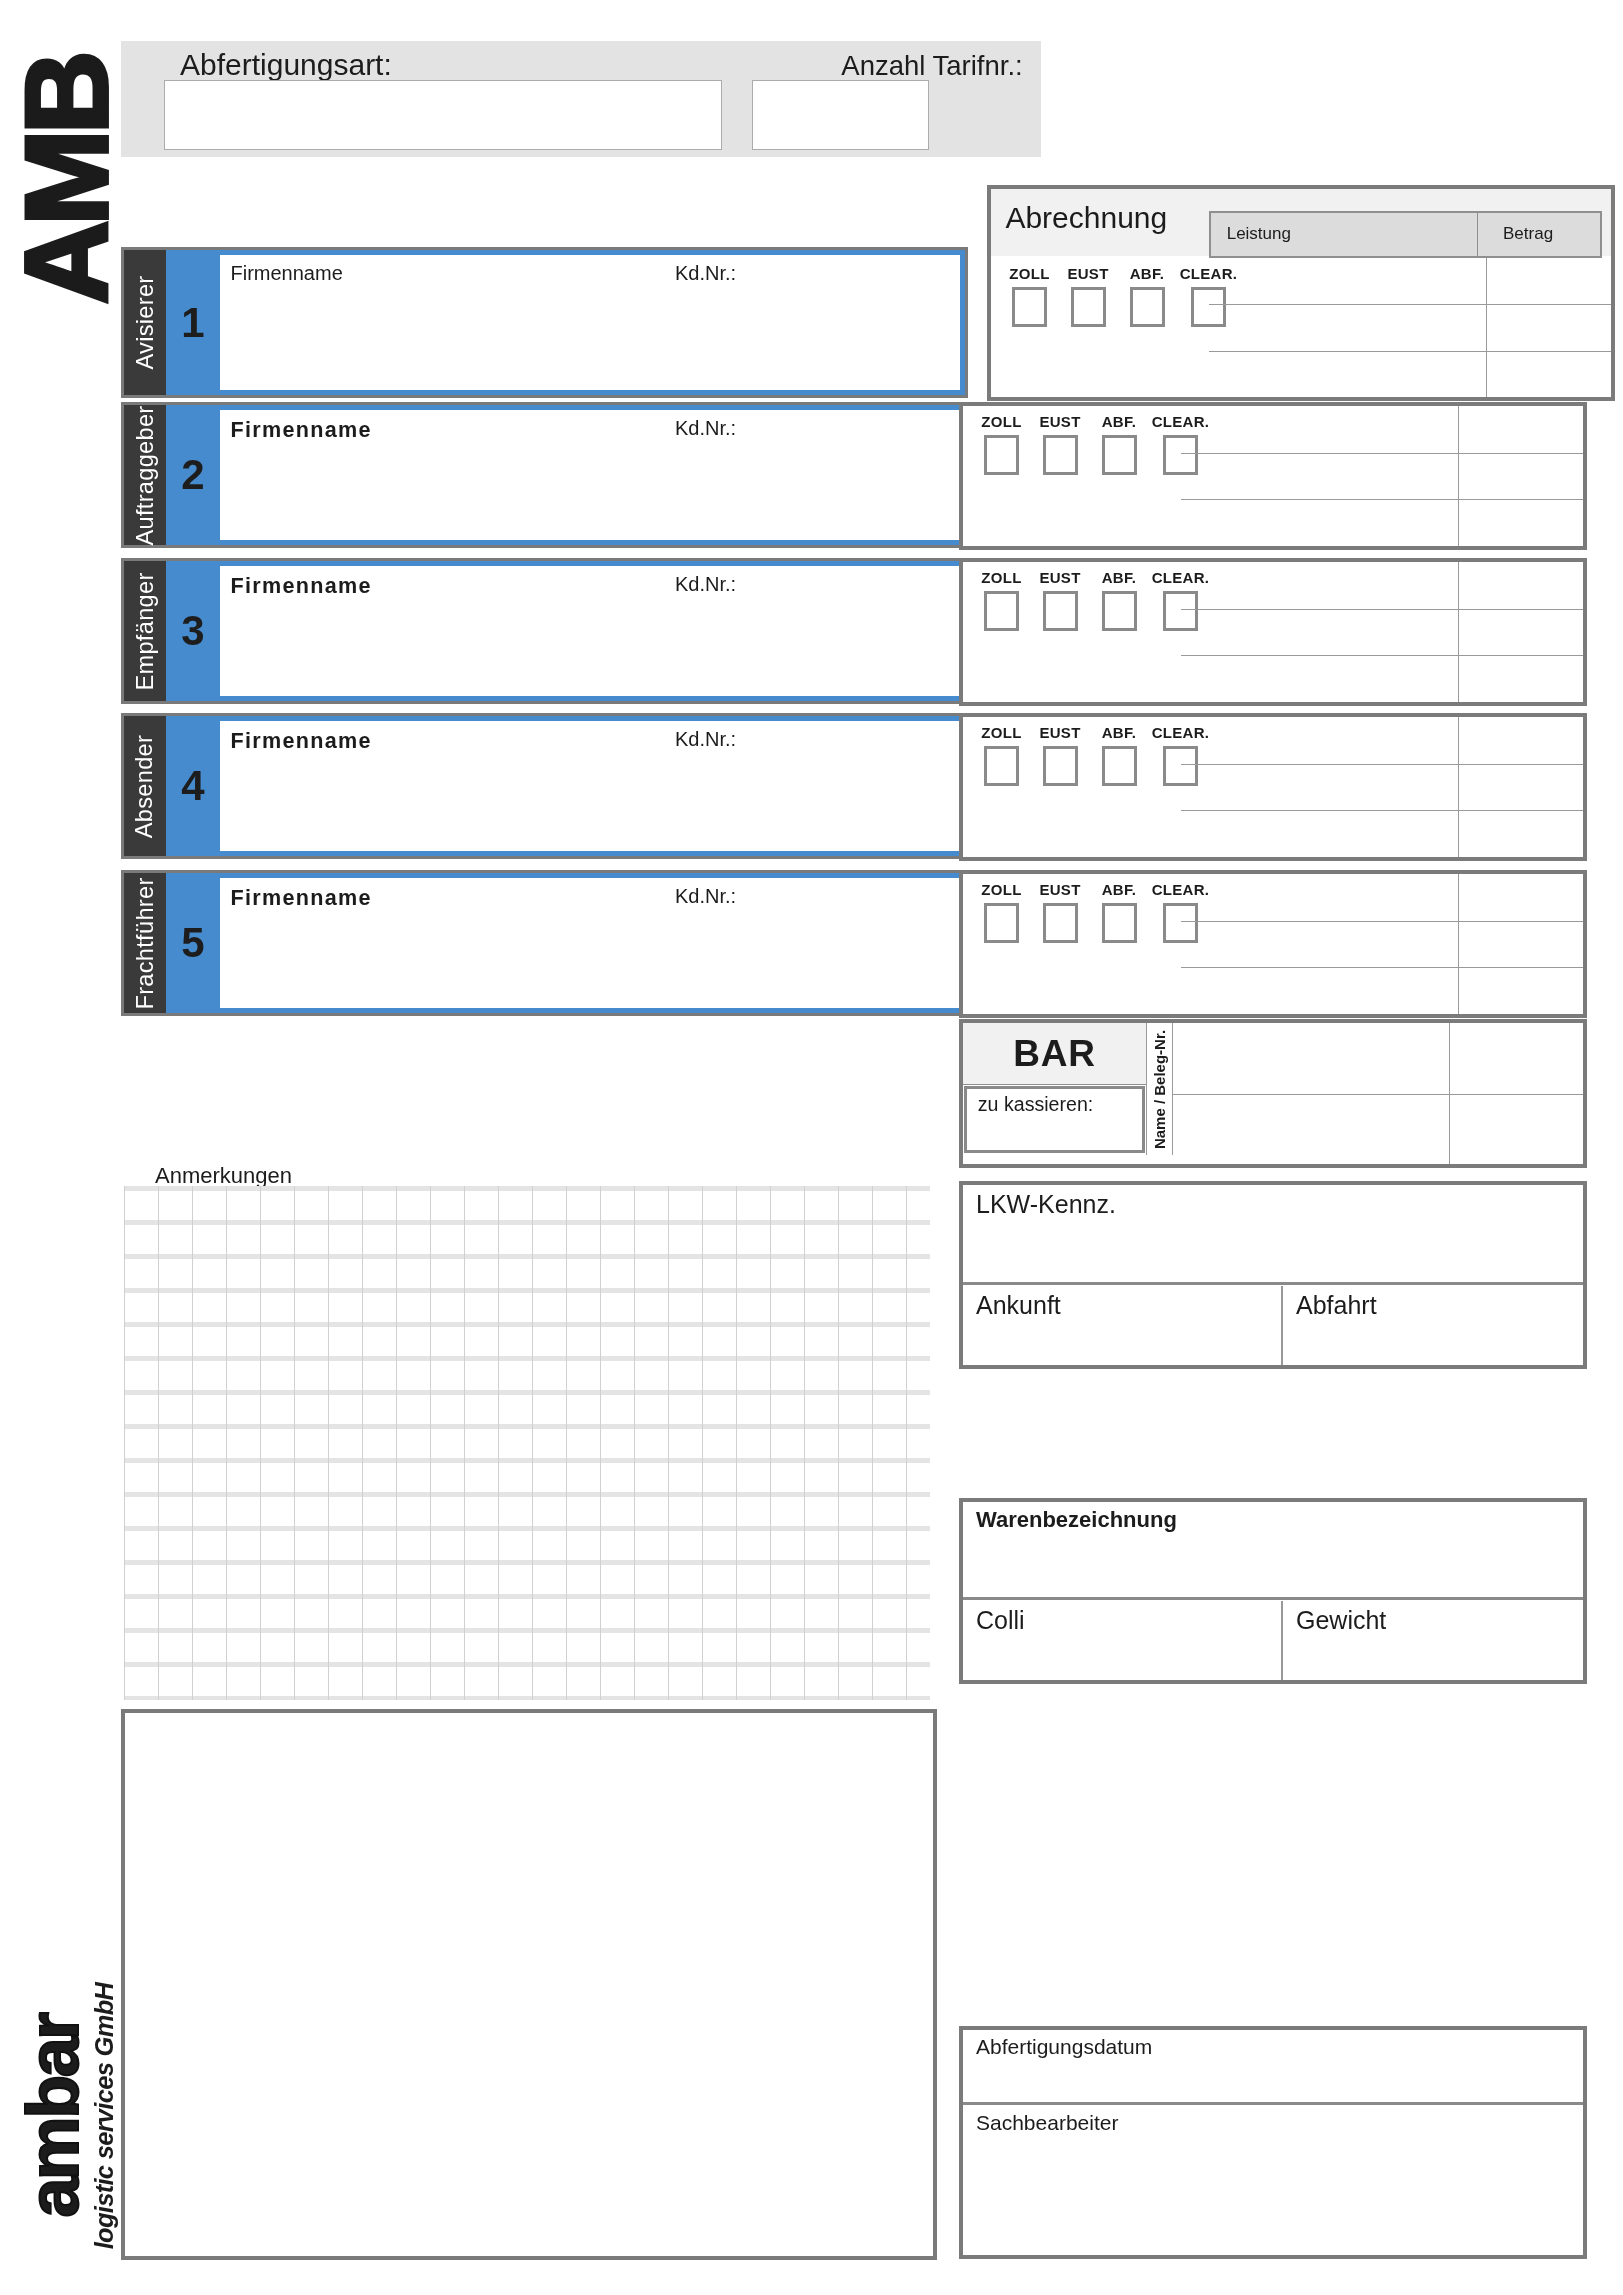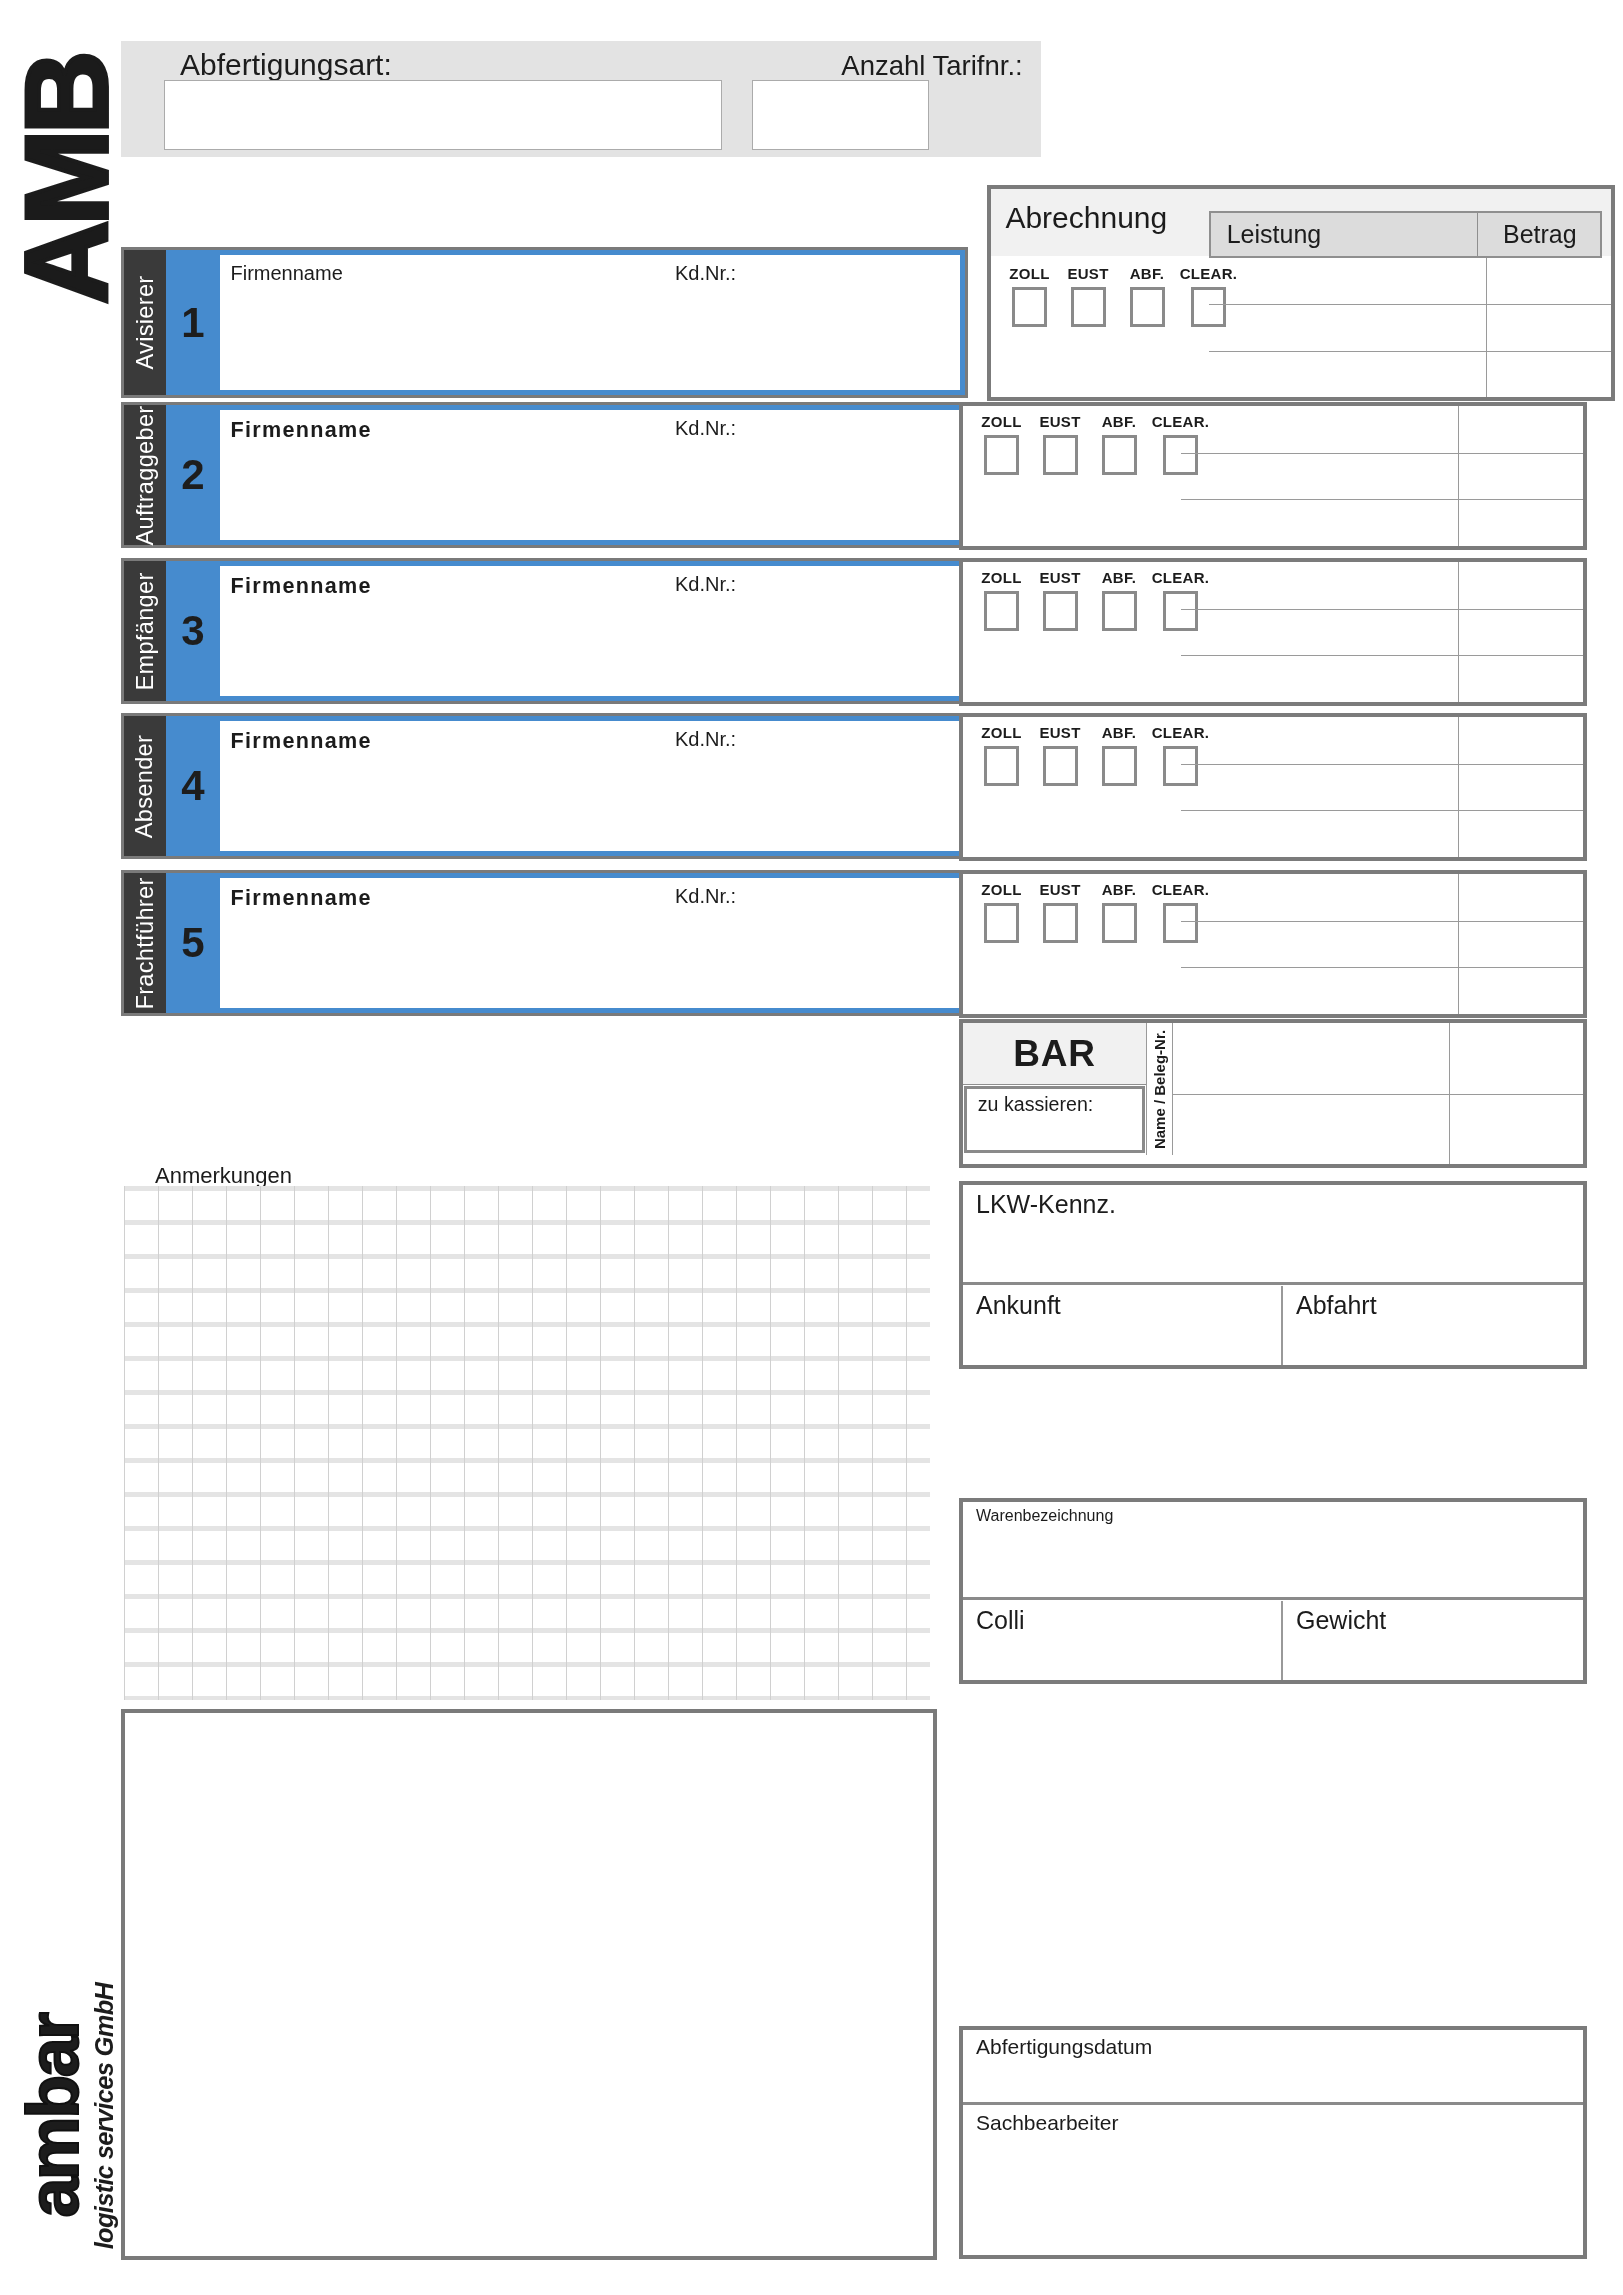--- a/index.html
+++ b/index.html
@@ -46,21 +46,21 @@
   .abr-block{left:959px;width:620px;border:4.6px solid #7b7b7b;background:#fff;}
   .blk1{top:185px;height:208px;margin-left:28px;}
   .blk2{top:402px;height:140px;}
   .blk3{top:558px;height:140px;}
   .blk4{top:713px;height:140px;}
   .blk5{top:870px;height:140px;}
   .abr-header{left:0;top:0;right:0;height:67px;background:#f1f1f1;}
   .abr-title{left:14.4px;top:11.8px;font-size:30px;}
   .lb-band{left:218px;top:21.6px;width:393px;height:47px;background:#dcdcdc;border:2px solid #8f8f8f;
            display:grid;grid-template-columns:266px 1fr;box-sizing:border-box;}
-  .lb-band .cell{display:flex;align-items:center;font-size:25px;padding-left:15.7px;text-align:right;}
+  .lb-band .cell{display:flex;align-items:center;font-size:17px;padding-left:15.7px;text-align:right;}
   .lb-band .cell+.cell{border-left:1.3px solid #8f8f8f;padding-left:25px;}
   .cb-col{position:absolute;top:0;width:56px;text-align:center;}
   .cb-col .cb-lab{font-size:15px;font-weight:bold;letter-spacing:0.3px;display:block;}
   .cb-box{width:29px;height:34px;border:3.9px solid #8a8a8a;background:#fff;margin:5.2px auto 0;}
   .cb1{left:10.5px;}.cb2{left:69px;}.cb3{left:128px;}.cb4{left:185px;width:65px;}
   .abr-table{position:absolute;left:218px;right:0;bottom:0;display:grid;grid-template-columns:1fr 125px;grid-auto-rows:1fr;}
   .t-top0{top:0;}
   .t-top105{top:69px;}
   .abr-table .tc{border-left:1.3px solid #9a9a9a;}
   .abr-table .tc.first{border-left:none;}
@@ -87,21 +87,21 @@
       repeating-linear-gradient(to bottom,#e4e4e4 0 4.6px,transparent 4.6px 34px);}
 
   
   .info-box{left:959px;width:620px;border:4.6px solid #7b7b7b;background:#fff;}
   .lkw-box{top:1181px;height:180px;}
   .waren-box{top:1498px;height:178px;}
   .info-top{position:absolute;left:0;right:0;top:0;border-bottom:3.9px solid #8a8a8a;}
   .lkw-top{height:97px;}
   .waren-top{height:95px;}
   .info-top span,.info-cell span{position:absolute;left:13px;top:5.2px;font-size:25px;}
-  .waren-top span{font-size:16px;}
+  .waren-top span{font-size:22px;font-weight:bold;}
   .info-bottom{position:absolute;left:0;right:0;bottom:0;display:grid;grid-template-columns:318px 1fr;}
   .lkw-bottom{top:101px;}
   .waren-bottom{top:99px;}
   .info-cell{position:relative;}
   .info-cell+.info-cell{border-left:2px solid #999;}
 
   
   .proc-box{left:959px;top:2026px;width:620px;height:225px;border:4.6px solid #7b7b7b;background:#fff;}
   .proc-top{position:absolute;left:0;right:0;top:0;height:72px;border-bottom:3.9px solid #8a8a8a;}
   .proc-top span,.proc-bottom span{position:absolute;left:13px;top:5.2px;font-size:21px;}

